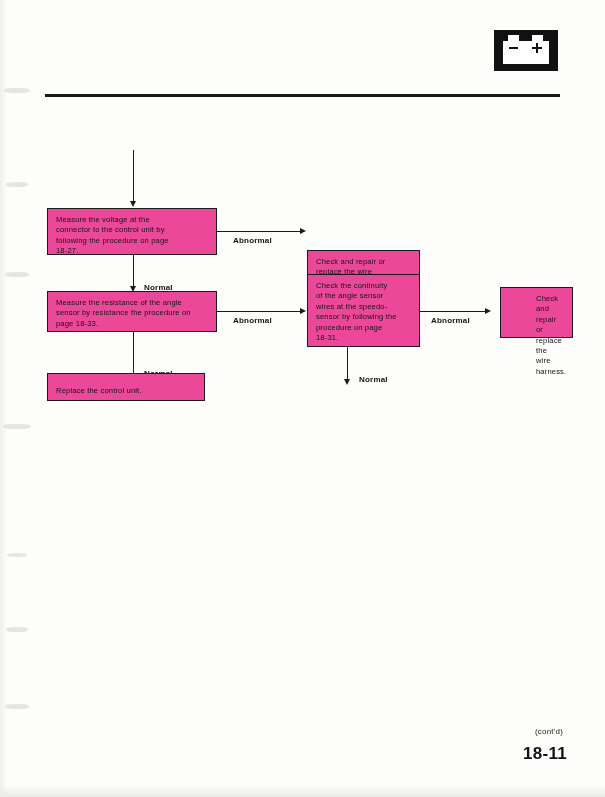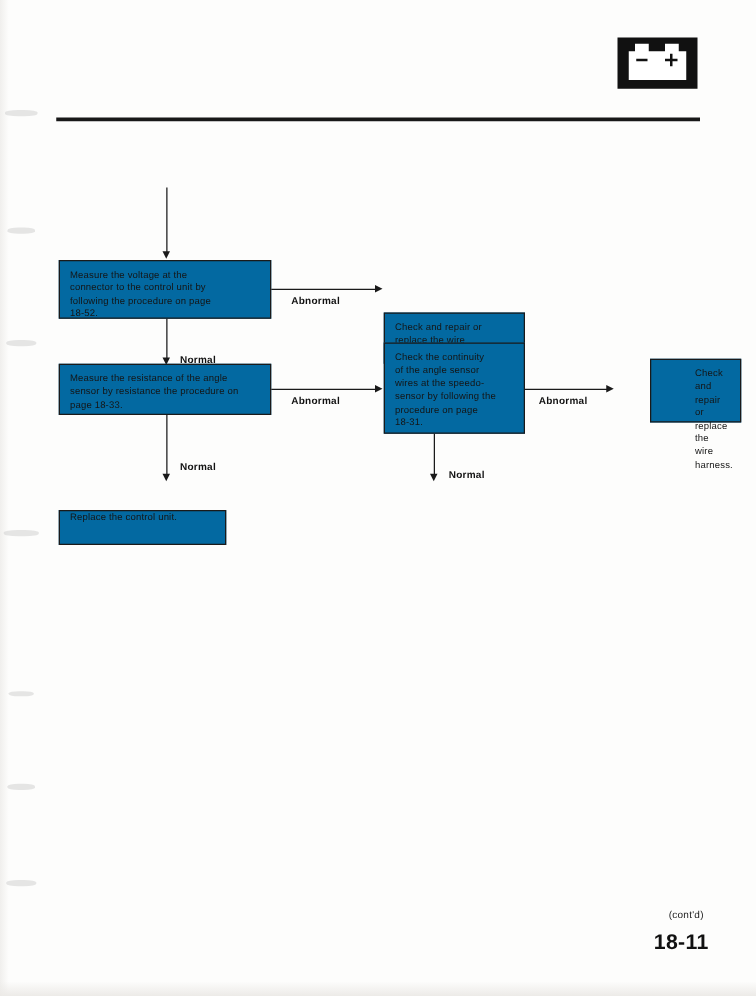--- a/index.html
+++ b/index.html
@@ -90,21 +90,21 @@
     width: 515px;
     height: 3px;
     background: #181818;
   }
 
   
   .fbox {
     position: absolute;
     box-sizing: border-box;
     border: 1px solid #1a1a1a;
-    background: #0369a1;
+    background: #ec4899;
     color: #151515;
     font-size: 7.6px;
     line-height: 10.4px;
     letter-spacing: 0.15px;
     padding: 6px 8px;
   }
   .fbox.justify { text-align: justify; }
   .fbox span { display: block; }
 
   
@@ -188,21 +188,21 @@
 
   <div class="header-rule"></div>
 
   <div class="vline" style="left:133px; top:150px; height:52px;"></div>
   <div class="arrow-down" style="left:130px; top:201px;"></div>
 
   <div class="fbox justify" style="left:47px; top:208px; width:170px; height:47px;">
     <span>Measure the voltage at the</span>
     <span>connector to the control unit by</span>
     <span>following the procedure on page</span>
-    <span>18-52.</span>
+    <span>18-27.</span>
   </div>
 
   <div class="hline" style="left:217px; top:231px; width:84px;"></div>
   <div class="arrow-right" style="left:300px; top:228px;"></div>
   <div class="edge-label" style="left:233px; top:220px;">Abnormal</div>
 
   <div class="fbox" style="left:307px; top:212px; width:113px; height:41px;margin-top:38px;">
     <span>Check and repair or</span>
     <span>replace the wire</span>
     <span>harness.</span>
@@ -228,32 +228,32 @@
     <span>wires at the speedo-</span>
     <span>sensor by following the</span>
     <span>procedure on page</span>
     <span>18-31.</span>
   </div>
 
   <div class="hline" style="left:420px; top:311px; width:66px;"></div>
   <div class="arrow-right" style="left:485px; top:308px;"></div>
   <div class="edge-label" style="left:431px; top:300px;">Abnormal</div>
 
-  <div class="fbox" style="left:520px; top:287px; width:73px; height:51px;padding-left:35px;">
+  <div class="fbox" style="left:500px; top:287px; width:73px; height:51px;padding-left:35px;">
     <span>Check and</span>
     <span>repair or</span>
     <span>replace the</span>
     <span>wire harness.</span>
   </div>
 
   <div class="vline" style="left:133px; top:332px; height:48px;"></div>
   <div class="arrow-down" style="left:130px; top:379px;"></div>
   <div class="edge-label" style="left:144px; top:353px;">Normal</div>
 
-  <div class="fbox" style="left:47px; top:408px; width:134px; height:28px; padding-top:0;">
+  <div class="fbox" style="left:47px; top:373px; width:158px; height:28px; padding-top:12px;">
     <span>Replace the control unit.</span>
   </div>
 
   <div class="vline" style="left:347px; top:347px; height:33px;"></div>
   <div class="arrow-down" style="left:344px; top:379px;"></div>
   <div class="edge-label" style="left:359px; top:359px;">Normal</div>
 
 
   <div class="contd">(cont'd)</div>
   <div class="pageno">18-11</div>

